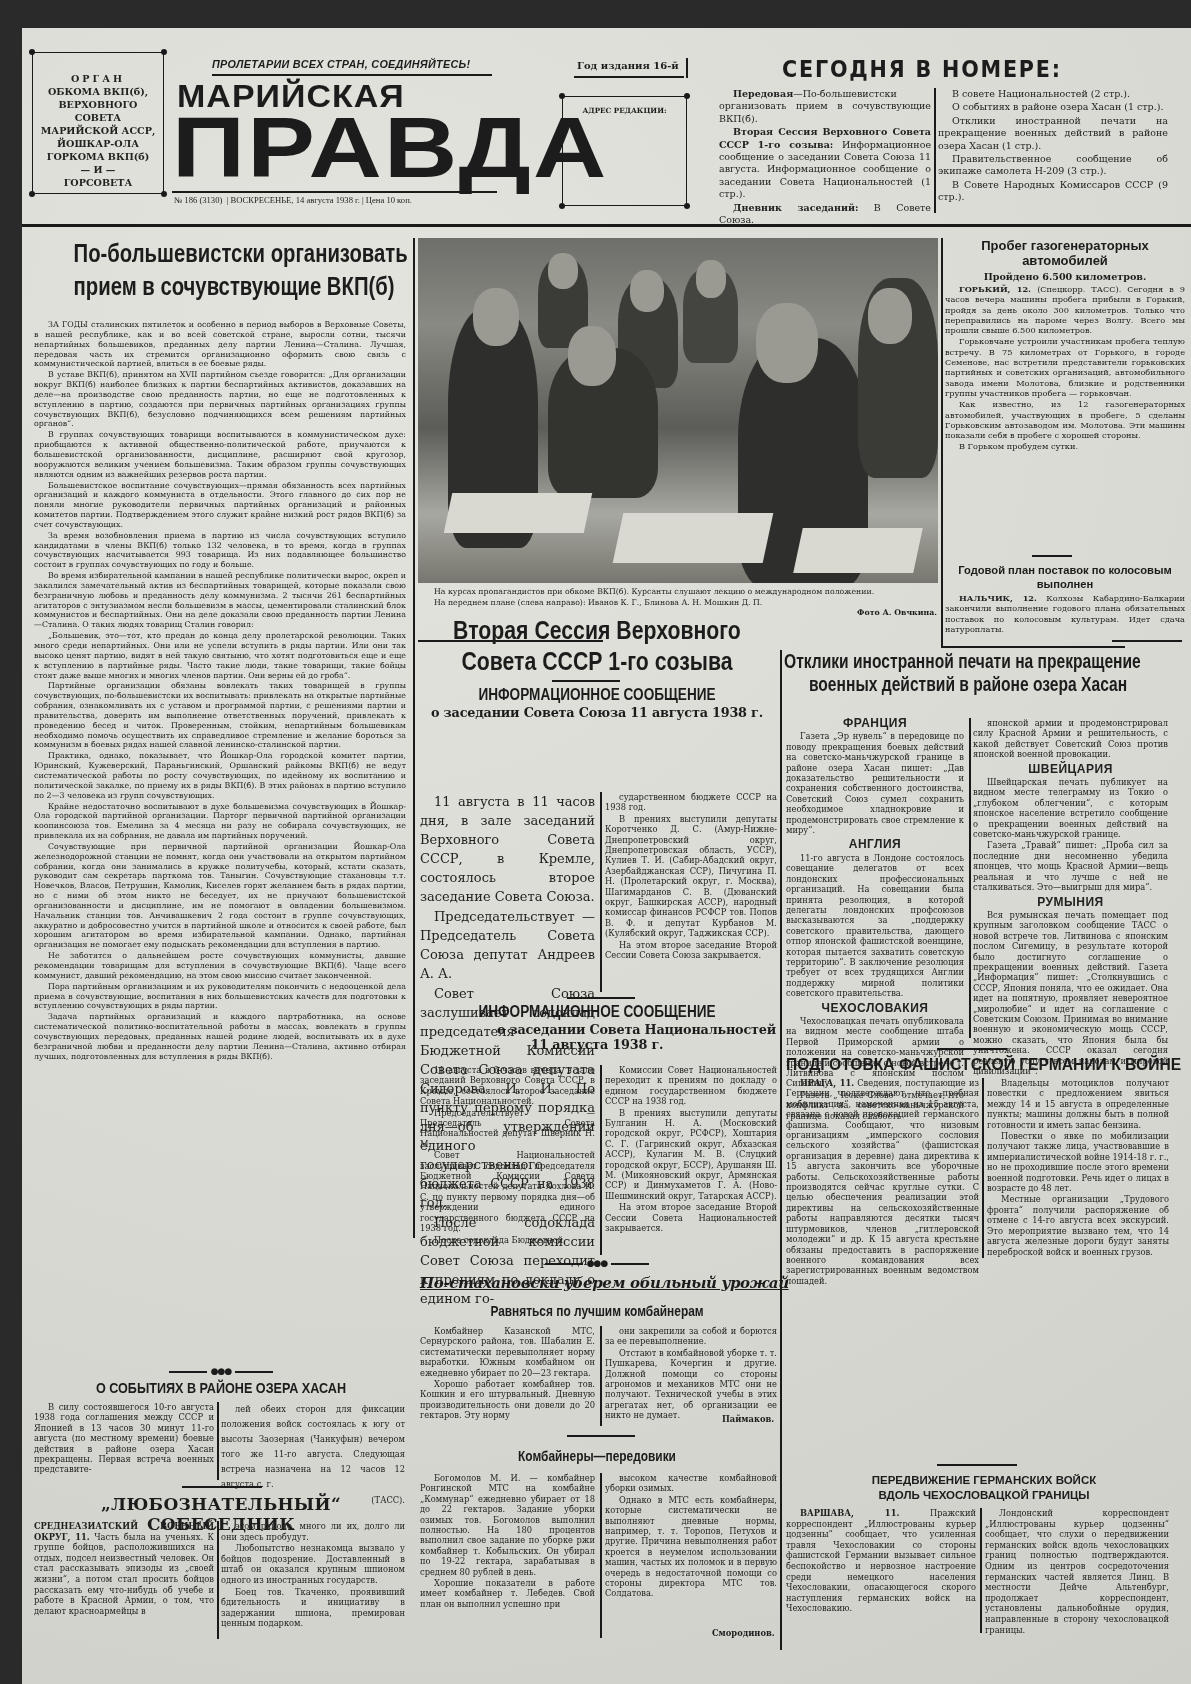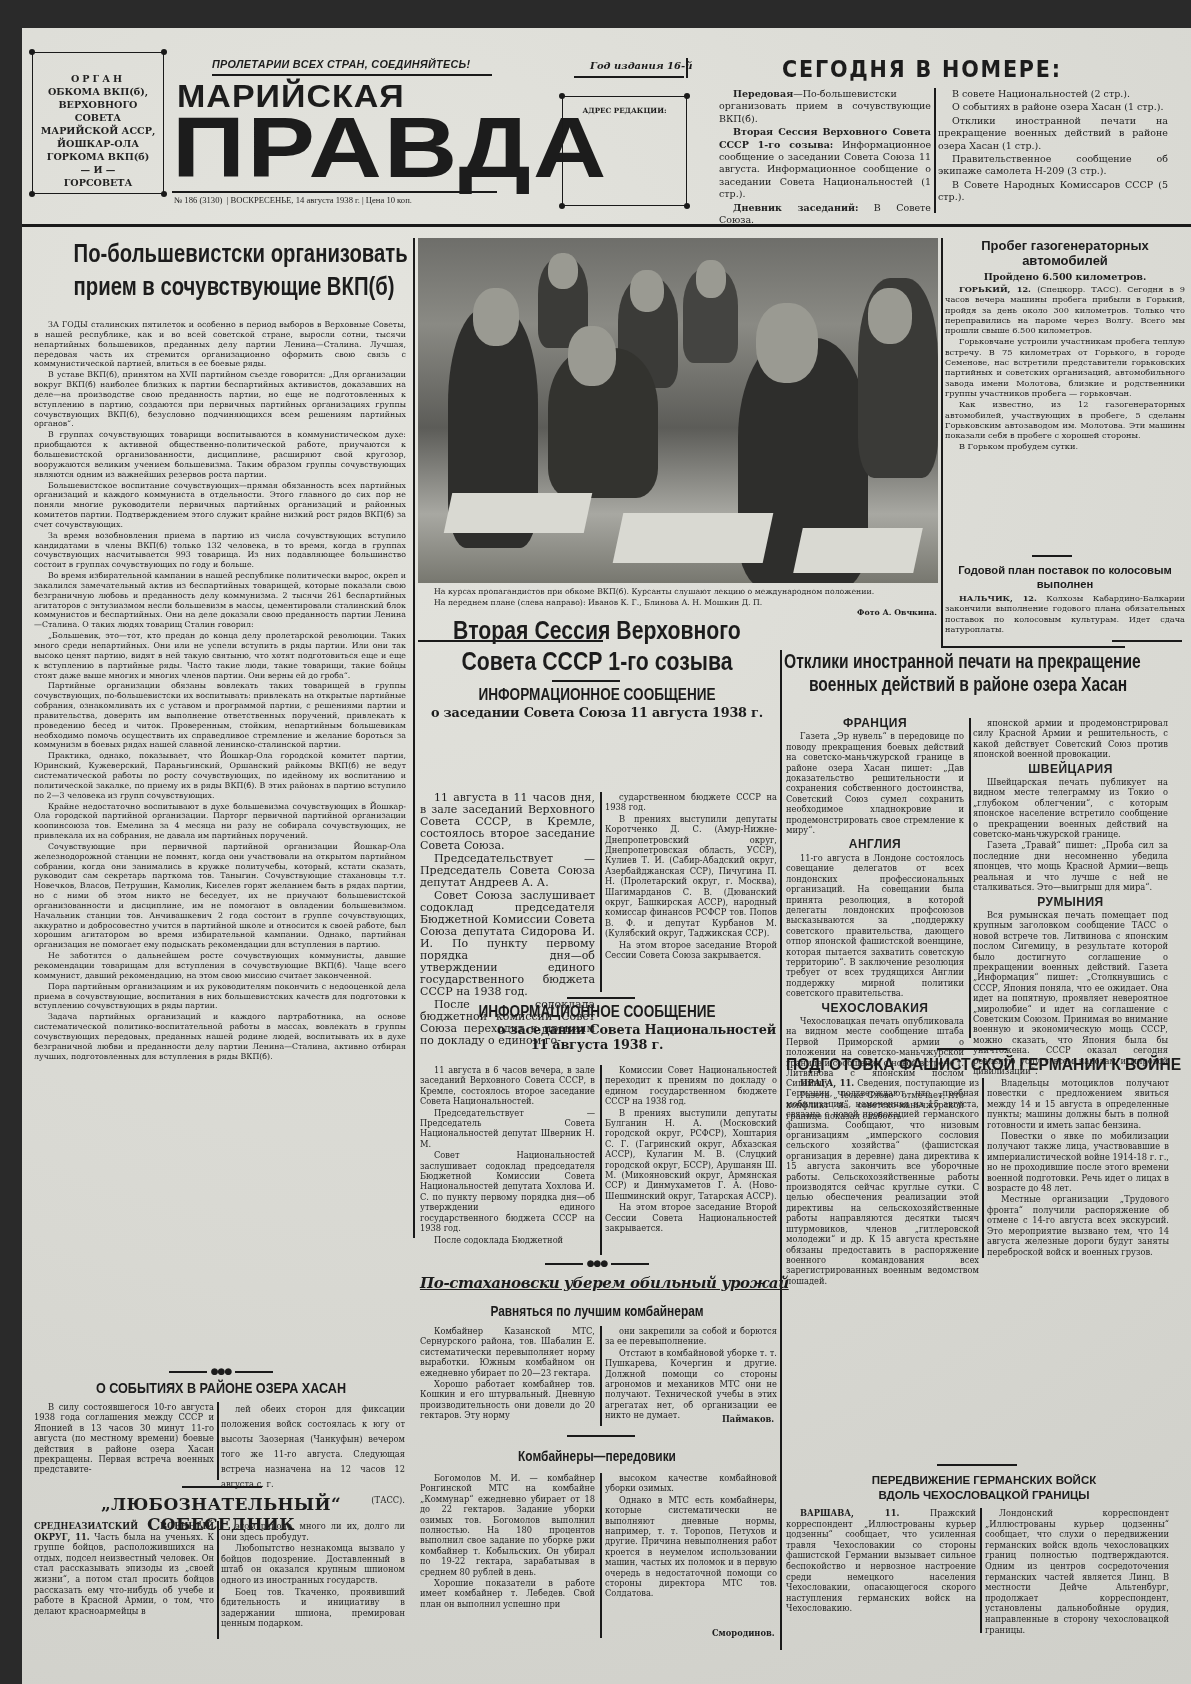--- a/index.html
+++ b/index.html
@@ -65,21 +65,21 @@
 
   <div class="abs" style="left:190px; top:30px; font-family:'Liberation Sans',sans-serif; font-style:italic; font-weight:bold; font-size:10.8px; letter-spacing:0.3px;">ПРОЛЕТАРИИ ВСЕХ СТРАН, СОЕДИНЯЙТЕСЬ!</div>
   <div class="rule" style="left:190px; top:46px; width:280px; height:1.5px;"></div>
 
   <div class="abs" style="left:155px; top:50px; font-family:'Liberation Sans',sans-serif; font-weight:900; font-size:34px; letter-spacing:1px; transform:scaleY(0.92); transform-origin:top left;">МАРИЙСКАЯ</div>
   <div class="abs" style="left:150px; top:76px; font-family:'Liberation Sans',sans-serif; font-weight:900; font-size:86px; letter-spacing:2px; line-height:86px; transform:scaleX(1.18); transform-origin:top left;">ПРАВДА</div>
 
   <div class="rule" style="left:150px; top:163px; width:325px; height:1.5px;"></div>
   <div class="abs" style="left:152px; top:167px; font-size:8.6px; font-family:Liberation Serif, serif; white-space:pre;">№ 186 (3130)  | ВОСКРЕСЕНЬЕ, 14 августа 1938 г. | Цена 10 коп.</div>
 
-  <div class="abs" style="left:568px; top:32px; font-family:'DejaVu Serif',serif; font-style:italic; font-weight:bold; font-size:10px;">Год издания 16-й</div>
+  <div class="abs" style="left:555px; top:32px; font-family:'DejaVu Serif',serif; font-weight:bold; font-size:10px;">Год издания 16-й</div>
   <div class="rule" style="left:552px; top:48px; width:110px; height:1.5px;"></div>
   <div class="vrule" style="left:664px; top:30px; height:20px;"></div>
 
   <div class="box-frame" style="left:540px; top:68px; width:125px; height:110px;"></div>
   <div class="dot" style="left:537px; top:65px;"></div>
     <div class="dot" style="left:662px; top:65px;"></div>
   <div class="dot" style="left:537px; top:175px;"></div>
     <div class="dot" style="left:662px; top:175px;"></div>
   <div class="abs center" style="left:545px; top:78px; width:115px; font-size:7.2px; font-weight:bold;">АДРЕС РЕДАКЦИИ:</div>
 
@@ -88,21 +88,21 @@
       <p><span class="bold">Передовая</span><span>—По-большевистски организовать прием в сочувствующие ВКП(б).</span></p>
       <p><span class="bold">Вторая Сессия Верховного Совета СССР 1-го созыва:</span><span> Информационное сообщение о заседании Совета Союза 11 августа. Информационное сообщение о заседании Совета Национальностей (1 стр.).</span></p>
       <p><span class="bold">Дневник заседаний:</span><span> В Совете Союза.</span></p>
     </div>
   <div class="vrule" style="left:912px; top:60px; height:125px;"></div>
   <div class="abs body-text" id="contents-col2" style="left:916px; top:60px; width:230px; font-size:9.5px; line-height:12.4px;">
       <p>В совете Национальностей (2 стр.).</p>
       <p>О событиях в районе озера Хасан (1 стр.).</p>
       <p>Отклики иностранной печати на прекращение военных действий в районе озера Хасан (1 стр.).</p>
       <p>Правительственное сообщение об экипаже самолета Н-209 (3 стр.).</p>
-      <p>В Совете Народных Комиссаров СССР (5 стр.).</p>
+      <p>В Совете Народных Комиссаров СССР (9 стр.).</p>
     </div>
 
   <div class="rule" style="left:0; top:196px; width:1169px; height:3px;"></div>
 
   <div class="abs" style="left:10px; top:210px; width:378px; text-align:center;">
     <div class="cond" style="font-size:26px; display:inline-block; transform:scaleX(0.78); transform-origin:center top; width:100%;">По-большевистски организовать</div>
     <div class="cond" style="font-size:26px; display:inline-block; transform:scaleX(0.78); transform-origin:center top; width:100%; margin-top:2px;">прием в сочувствующие ВКП(б)</div>
   </div>
   <div class="abs body-text" id="lead-body" style="left:12px; top:292px; width:372px; font-size:7.9px; line-height:9.85px;">
       <p>ЗА ГОДЫ сталинских пятилеток и особенно в период выборов в Верховные Советы, в нашей республике, как и во всей советской стране, выросли сотни, тысячи непартийных большевиков, преданных делу партии Ленина—Сталина. Лучшая, передовая часть их стремится организационно оформить свою связь с коммунистической партией, влиться в ее боевые ряды.</p>
@@ -170,21 +170,21 @@
   <div class="rule" style="left:396px; top:612px; width:185px; height:1.5px;"></div>
   <div class="rule" style="left:1090px; top:612px; width:70px; height:1.5px;"></div>
 
   <div class="abs" style="left:396px; top:588px; width:358px;">
     <div class="cond center" style="font-size:25px; transform:scaleX(0.85); transform-origin:center top;">Вторая Сессия Верховного</div>
     <div class="cond center" style="font-size:25px; transform:scaleX(0.85); transform-origin:center top; margin-top:2px;">Совета СССР 1-го созыва</div>
     <div class="rule" style="position:relative; left:134px; width:68px; height:1.5px; margin:4px 0;"></div>
     <div class="cond center" style="font-size:16px; transform:scaleX(0.85); transform-origin:center top;">ИНФОРМАЦИОННОЕ СООБЩЕНИЕ</div>
     <div class="center bold" style="font-size:12.8px; margin-top:1px; font-family:'DejaVu Serif',serif; letter-spacing:-0.2px;">о заседании Совета Союза 11 августа 1938 г.</div>
   </div>
-  <div class="abs body-text" id="s1c1" style="left:398px; top:764px; width:175px; font-size:11px; line-height:12px;">
+  <div class="abs body-text" id="s1c1" style="left:398px; top:764px; width:175px; font-size:13px; line-height:19px;">
       <p>11 августа в 11 часов дня, в зале заседаний Верховного Совета СССР, в Кремле, состоялось второе заседание Совета Союза.</p>
       <p>Председательствует — Председатель Совета Союза депутат Андреев А. А.</p>
       <p>Совет Союза заслушивает содоклад председателя Бюджетной Комиссии Совета Союза депутата Сидорова И. И. По пункту первому порядка дня—об утверждении единого государственного бюджета СССР на 1938 год.</p>
       <p>После содоклада бюджетной комиссии Совет Союза переходит к прениям по докладу о едином го-</p>
     </div>
   <div class="vrule" style="left:578px; top:764px; height:200px;"></div>
   <div class="abs body-text" id="s1c2" style="left:583px; top:764px; width:172px; font-size:8.3px; line-height:10.4px;">
       <p>сударственном бюджете СССР на 1938 год.</p>
       <p>В прениях выступили депутаты Коротченко Д. С. (Амур-Нижне-Днепропетровский округ, Днепропетровская область, УССР), Кулиев Т. И. (Сабир-Абадский округ, Азербайджанская ССР), Пичугина П. Н. (Пролетарский округ, г. Москва), Шагимарданов С. В. (Дюванский округ, Башкирская АССР), народный комиссар финансов РСФСР тов. Попов В. Ф. и депутат Курбанов М. (Кулябский округ, Таджикская ССР).</p>
       <p>На этом второе заседание Второй Сессии Совета Союза закрывается.</p>

